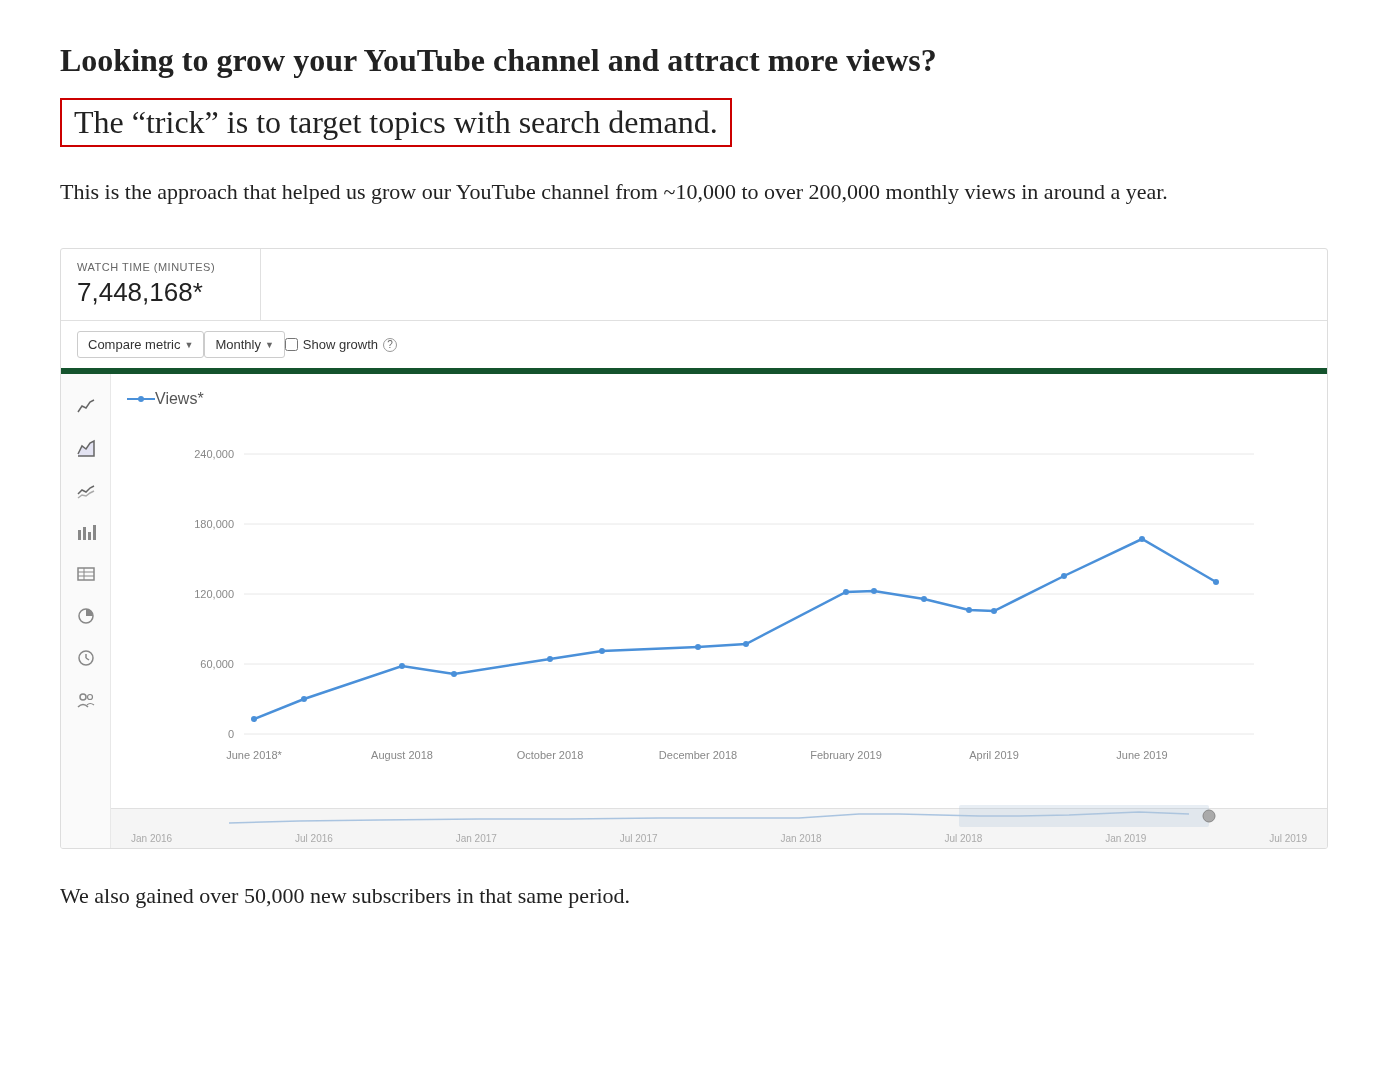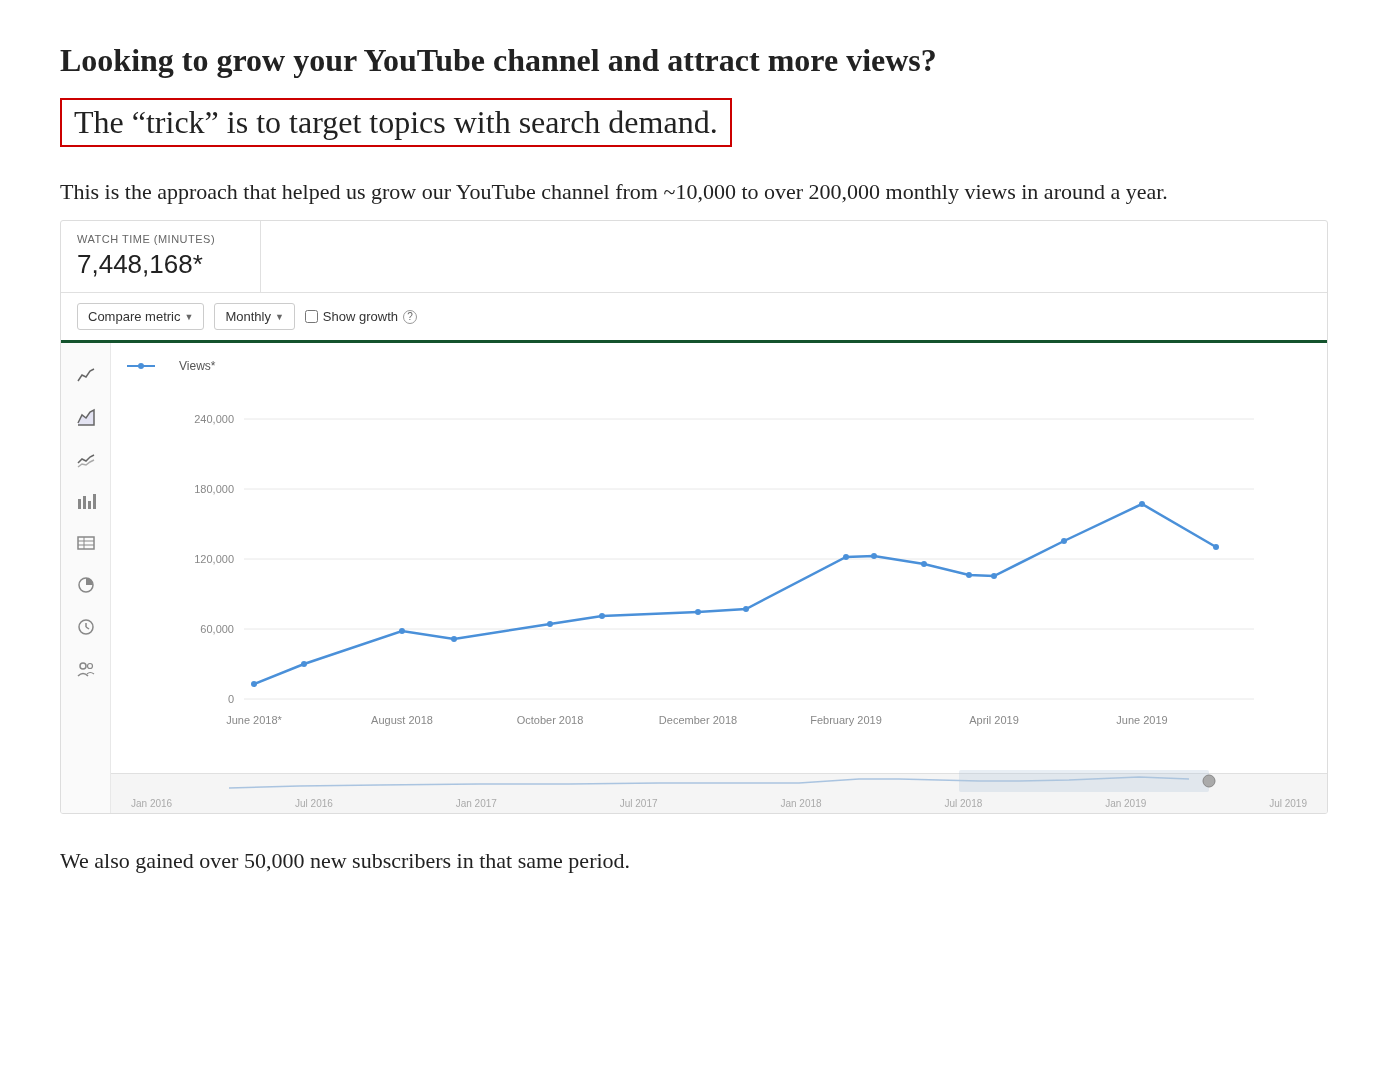--- a/index.html
+++ b/index.html
@@ -21,21 +21,21 @@
       font-weight: normal;
       line-height: 1.3;
       border: 2px solid #cc0000;
       display: inline-block;
       padding: 2px 12px;
       margin-bottom: 28px;
     }
     .body-text {
       font-size: 22px;
       line-height: 1.5;
-      margin-bottom: 12px;
+      margin-bottom: 40px;
       font-family: Georgia, serif;
     }
     .chart-container {
       border: 1px solid #ddd;
       border-radius: 3px;
       background: #fff;
       padding: 0;
       margin-bottom: 30px;
       overflow: hidden;
     }
@@ -65,22 +65,21 @@
     .metric-value {
       font-family: Arial, sans-serif;
       font-size: 26px;
       font-weight: 300;
       color: #222;
     }
     .controls-row {
       display: flex;
       align-items: center;
       padding: 10px 16px;
-      border-bottom: 3px solid #14532d;
-      gap: 10px;
+      border-bottom: 6px solid #14532d;
       background: #fff;
     }
     .control-btn {
       font-family: Arial, sans-serif;
       font-size: 13px;
       padding: 5px 10px;
       border: 1px solid #ccc;
       border-radius: 3px;
       background: #fff;
       cursor: pointer;
@@ -141,23 +140,23 @@
       color: #666;
       font-size: 16px;
     }
     .chart-area {
       flex: 1;
       padding: 10px 0 0 0;
     }
     .chart-legend {
       display: flex;
       align-items: center;
-      gap: 24px;
-      font-family: Arial, sans-serif;
-      font-size: 12px;
+      gap: 0;
+      font-family: Arial, sans-serif;
+      font-size: 16px;
       color: #555;
       padding: 6px 16px;
     }
     .chart-svg-wrapper {
       position: relative;
       padding: 0 20px 0 10px;
     }
     .footer-text {
       font-size: 22px;
       font-family: Georgia, serif;

